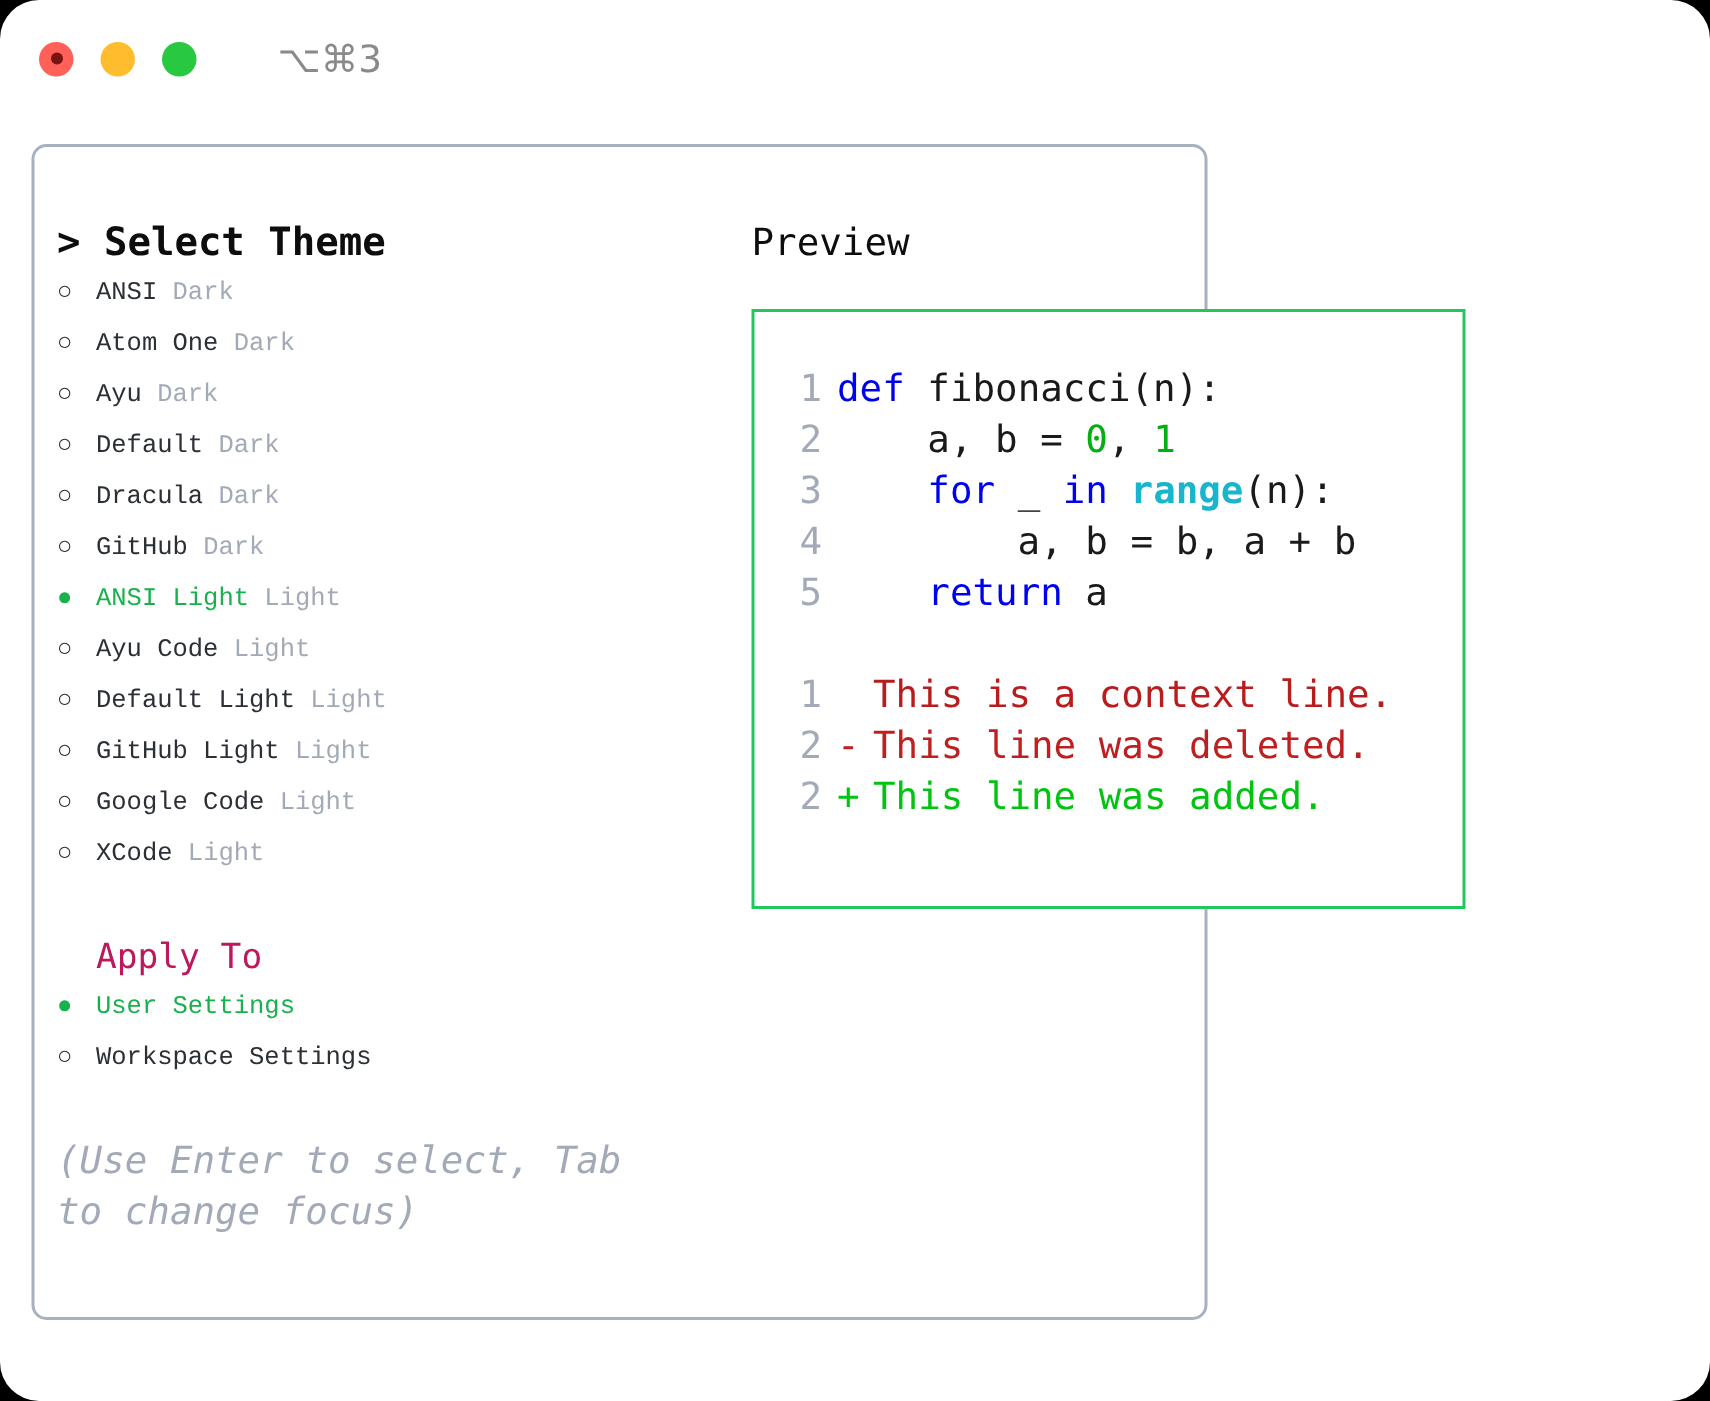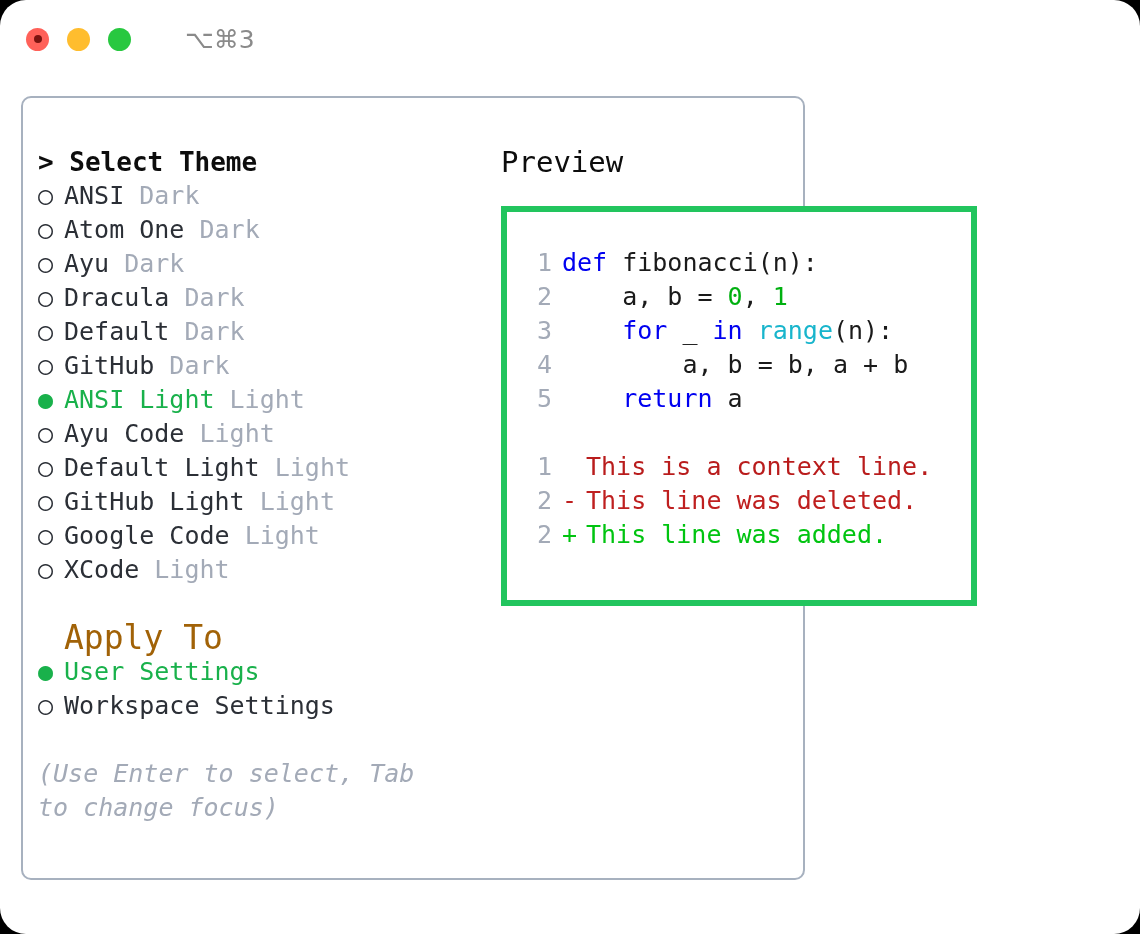--- a/index.html
+++ b/index.html
@@ -102,88 +102,89 @@
 
   .section-title {
     font-size: 26px;
     font-weight: bold;
     color: #0d0d0d;
     line-height: 34px;
     white-space: pre;
   }
 
   .opt {
-    font-size: 25px;
+    font-size: 17px;
     line-height: 34px;
     color: #2b2f36;
     white-space: pre;
     display: block;
+    font-family: Liberation Mono, monospace;
   }
   .bullet {
     display: inline-block;
     width: 26px;
     color: #2b2f36;
   }
   .opt.selected .bullet { color: #19b14b; }
   .opt.selected .opt-name { color: #19b14b; }
   .opt-name { color: #2b2f36; }
   .opt-kind { color: #a3aab7; }
 
   .apply-block { margin-top: 34px; }
   .apply-title {
-    font-size: 33px;
-    line-height: 34px;
-    color: #a16207;
+    font-size: 23px;
+    line-height: 34px;
+    color: #be185d;
     white-space: pre;
     padding-left: 26px;
   }
 
   .hint {
     margin-top: 34px;
     font-size: 25px;
     line-height: 34px;
     color: #a3aab7;
     width: 420px;
     white-space: pre-wrap;
     font-style: italic;
   }
 
   
   .preview-title {
-    font-size: 29px;
+    font-size: 25px;
     color: #0d0d0d;
     line-height: 34px;
     white-space: pre;
   }
   .preview-box {
     margin-top: 27px;
     width: 476px;
     height: 400px;
-    border: 6px solid #22c55e;
+    border: 2px solid #22c55e;
     box-sizing: border-box;
     background: #ffffff;
     padding: 34px 0 0 0;
   }
   .code-line, .diff-line {
     font-size: 25px;
     line-height: 34px;
     white-space: pre;
     padding-left: 17px;
   }
   .lineno {
     color: #a3aab7;
     display: inline-block;
     width: 28px;
     text-align: right;
     margin-right: 10px;
   }
   .tok-kw   { color: #0000f0; }
   .tok-fn   { color: #1a1a1a; }
   .tok-num  { color: #00b010; }
-  .tok-bi   { color: #18b5cc; }
+  .tok-bi   { color: #18b5cc; font-weight: bold; }
   .tok-pl   { color: #1a1a1a; }
 
   .diff-gap { height: 34px; }
   .diff-ctx  { color: #b91c1c; }
   .diff-del  { color: #bf1f1f; }
   .diff-add  { color: #00c410; }
   .diff-mark { display: inline-block; width: 24px; }
 </style>
 </head>
 <body>
@@ -201,22 +202,22 @@
 
   <div class="panel">
     <div class="cols">
 
       <div class="left">
         <div class="section-title">&gt; Select Theme</div>
         <div id="theme-list">
             <div class="opt"><span class="bullet">○</span><span class="opt-name">ANSI</span><span class="opt-kind"> Dark</span></div>
             <div class="opt"><span class="bullet">○</span><span class="opt-name">Atom One</span><span class="opt-kind"> Dark</span></div>
             <div class="opt"><span class="bullet">○</span><span class="opt-name">Ayu</span><span class="opt-kind"> Dark</span></div>
+            <div class="opt"><span class="bullet">○</span><span class="opt-name">Default</span><span class="opt-kind"> Dark</span></div>
             <div class="opt"><span class="bullet">○</span><span class="opt-name">Dracula</span><span class="opt-kind"> Dark</span></div>
-            <div class="opt"><span class="bullet">○</span><span class="opt-name">Default</span><span class="opt-kind"> Dark</span></div>
             <div class="opt"><span class="bullet">○</span><span class="opt-name">GitHub</span><span class="opt-kind"> Dark</span></div>
             <div class="opt selected"><span class="bullet">●</span><span class="opt-name">ANSI Light</span><span class="opt-kind"> Light</span></div>
             <div class="opt"><span class="bullet">○</span><span class="opt-name">Ayu Code</span><span class="opt-kind"> Light</span></div>
             <div class="opt"><span class="bullet">○</span><span class="opt-name">Default Light</span><span class="opt-kind"> Light</span></div>
             <div class="opt"><span class="bullet">○</span><span class="opt-name">GitHub Light</span><span class="opt-kind"> Light</span></div>
             <div class="opt"><span class="bullet">○</span><span class="opt-name">Google Code</span><span class="opt-kind"> Light</span></div>
             <div class="opt"><span class="bullet">○</span><span class="opt-name">XCode</span><span class="opt-kind"> Light</span></div>
           </div>
 
         <div class="apply-block">

